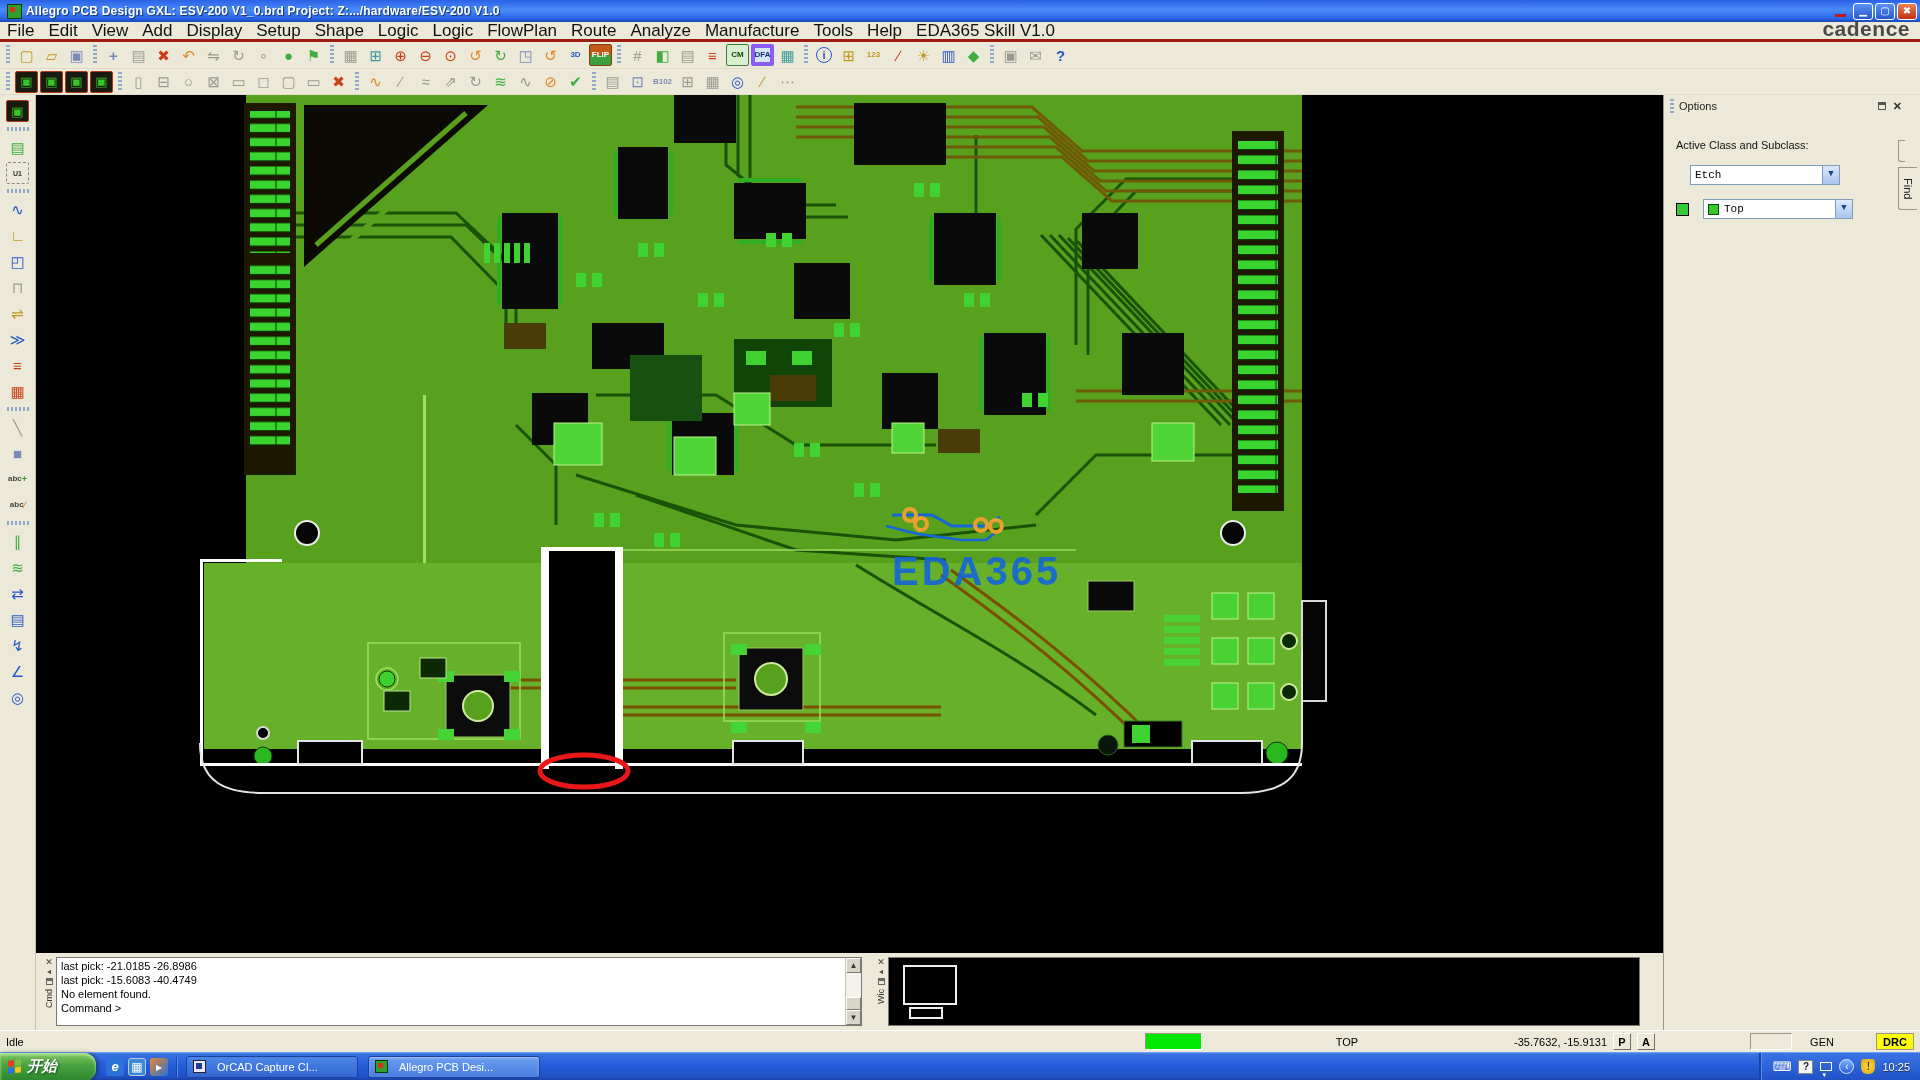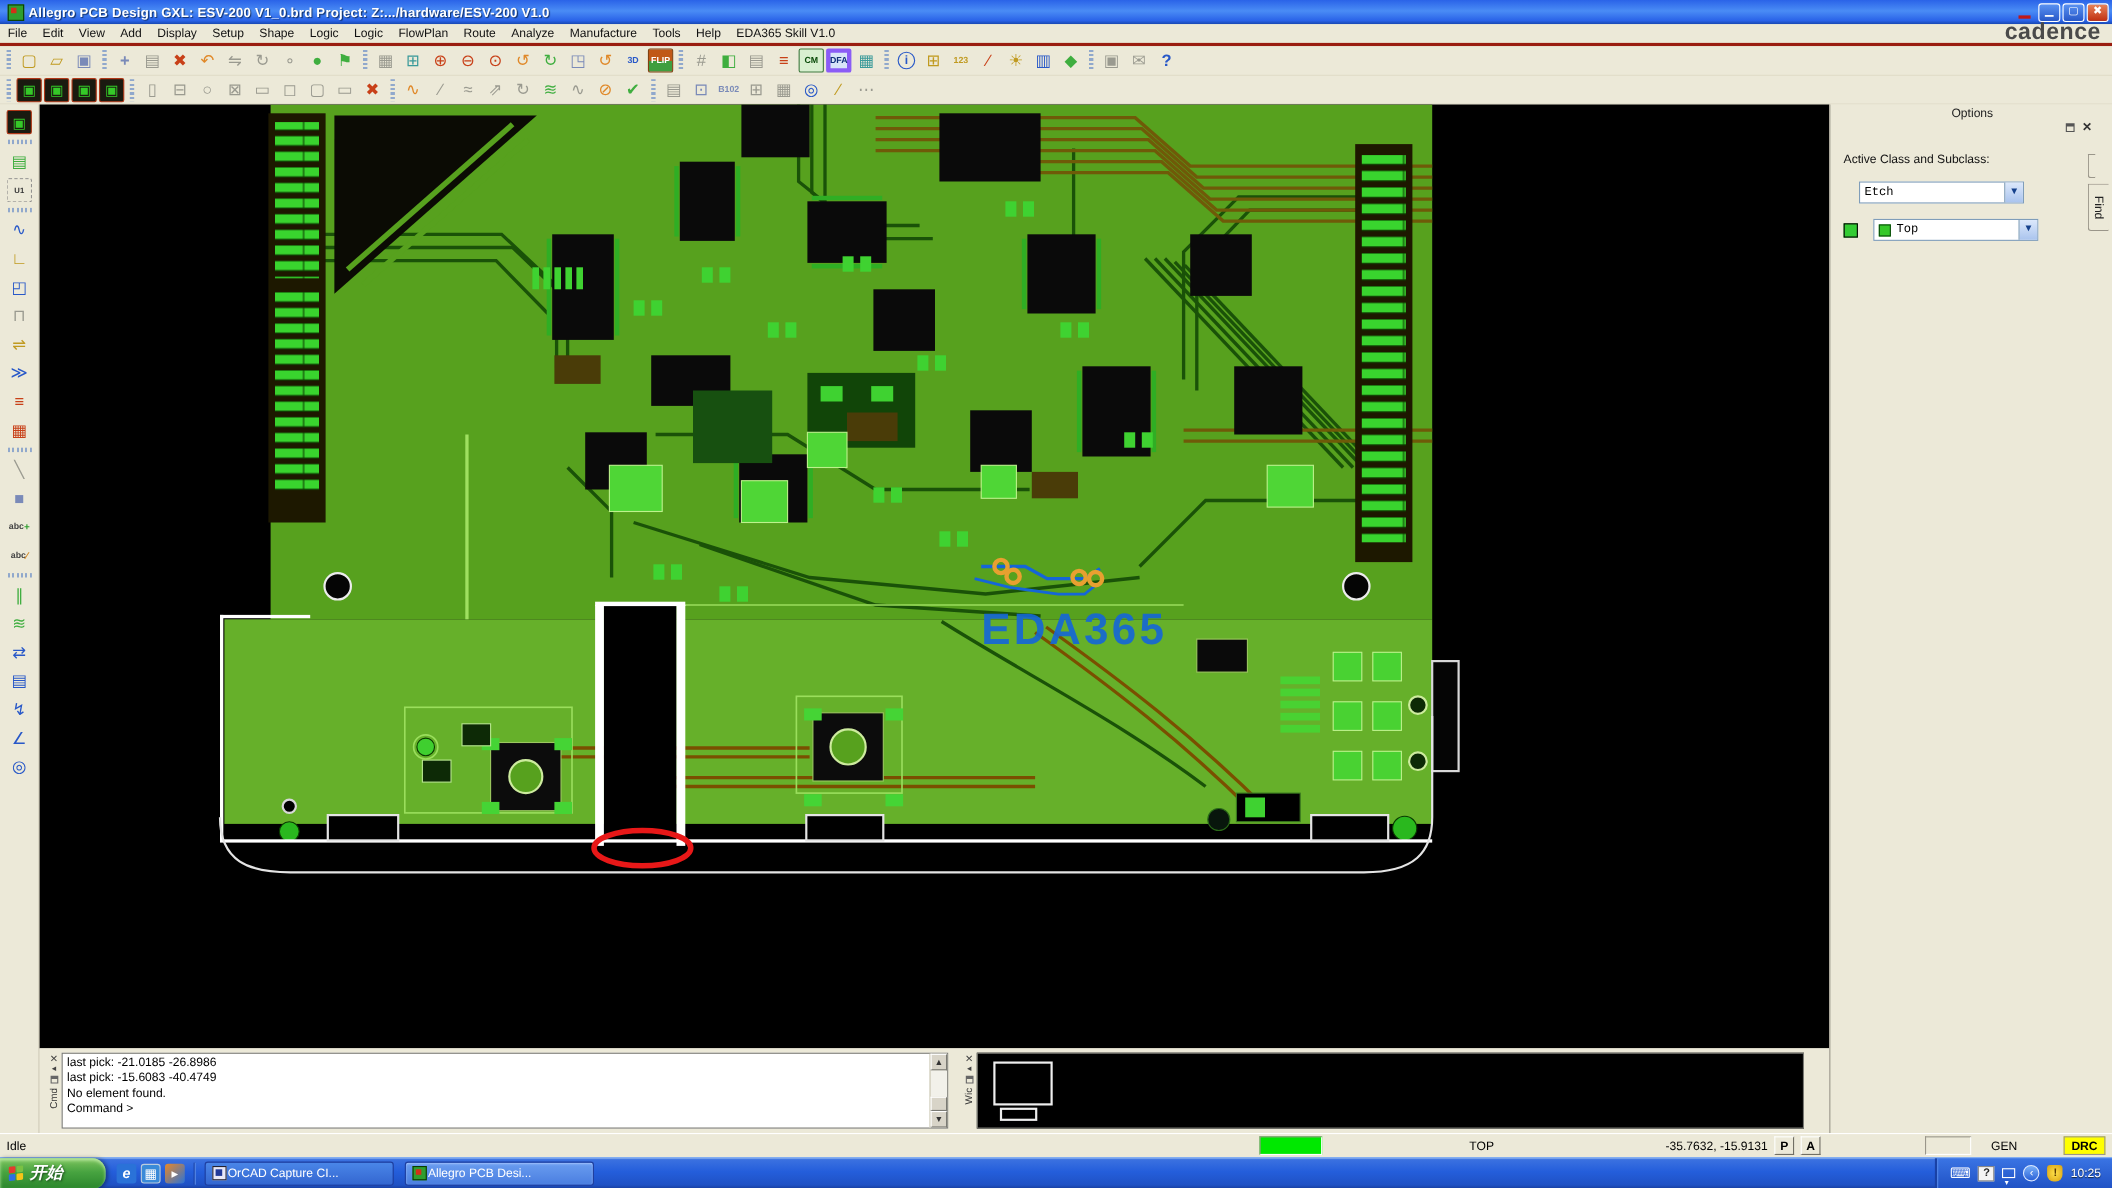--- a/index.html
+++ b/index.html
@@ -13,21 +13,21 @@
   .app-icon { width:15px; height:15px; margin:0 4px; background:#2f9e2f; border:1px solid #0a3a00; position:relative; }
   .app-icon::after { content:""; position:absolute; left:2px; top:2px; width:5px; height:5px; background:#d23018; }
   .title-text { color:#fff; font-size:12px; font-weight:bold; text-shadow:1px 1px 1px #10306a; letter-spacing:.2px; }
   .win-btns { margin-left:auto; display:flex; gap:2px; }
   .wbtn { width:20px; height:17px; border:1px solid #fff; border-radius:3px; color:#fff; font-size:10px; line-height:14px; text-align:center;
     background:linear-gradient(180deg,#5a92f2,#2858c8); }
   .wbtn.close { background:linear-gradient(180deg,#e8845a,#c03010); }
 
   
   .menubar { position:absolute; top:22px; left:0; width:1920px; height:17px; background:#ece9d8; display:flex; align-items:center; }
-  .mi { font-size:11px; color:#111; padding:1px 7px; cursor:default; }
+  .mi { font-size:17px; color:#111; padding:1px 7px; cursor:default; }
   .redline { position:absolute; top:39px; left:0; width:1920px; height:3px; background:#9a1d10; }
   .brand { position:absolute; top:17px; right:10px; font-size:21px; font-weight:bold; color:#4a4a4a; letter-spacing:.5px; z-index:6; }
   .brand .amac { position:relative; }
   .brand .amac::before { content:""; position:absolute; left:0; top:-3px; width:11px; height:3px; background:#c01818; }
 
   
   .tb1 { position:absolute; top:42px; left:0; width:1920px; height:27px; }
   .tb2 { position:absolute; top:69px; left:0; width:1920px; height:26px; }
   .tbar { background:#ece9d8; display:flex; align-items:center; padding-left:2px; border-bottom:1px solid #e0dcc8; }
   .grip { width:4px; height:20px; margin:0 4px; background:repeating-linear-gradient(180deg,#90a8cc 0 2px,transparent 2px 4px); }
@@ -68,21 +68,21 @@
   .scroll { width:16px; background:#f2f1ea; border-left:1px solid #c8c4b0; display:flex; flex-direction:column; }
   .sbtn { height:15px; background:#d8d4c8; border:1px solid #fff; border-right-color:#7a7a74; border-bottom-color:#7a7a74; font-size:8px; text-align:center; line-height:13px; color:#333; }
   .strack { flex:1; }
   .sthumb { height:13px; background:#d8d4c8; border:1px solid #fff; border-right-color:#7a7a74; border-bottom-color:#7a7a74; }
   .worldbox { width:752px; height:69px; background:#000; border:1px solid #7a7a74; position:relative; }
   .wrect1 { position:absolute; left:14px; top:7px; width:54px; height:40px; border:2px solid #eee; }
   .wrect2 { position:absolute; left:20px; top:49px; width:34px; height:12px; border:2px solid #eee; }
 
   
   .rpanel { position:absolute; top:95px; left:1663px; width:257px; height:935px; background:#ece9d8; border-left:1px solid #9a968a; }
-  .rp-header { display:flex; align-items:center; height:20px; padding:2px 4px 0 6px;flex-direction:column; }
+  .rp-header { display:flex; align-items:center; height:20px; padding:2px 4px 0 6px; }
   .rp-grip { width:4px; height:14px; margin-right:5px; background:repeating-linear-gradient(180deg,#90a8cc 0 2px,transparent 2px 4px); }
   .rp-title { font-size:11px; color:#222; }
   .rp-tools { margin-left:auto; display:flex; gap:7px; align-items:center; padding-right:14px; }
   .rp-pin { width:8px; height:8px; border:1px solid #555; border-top-width:3px; }
   .rp-x { font-size:11px; font-weight:bold; color:#333; }
   .rp-label { font-size:11px; color:#111; margin:24px 0 0 12px; }
   .combo-row { display:flex; align-items:center; margin:14px 0 0 12px;font-family:Liberation Mono, monospace; }
   .combo { width:150px; height:20px; background:#fff; border:1px solid #7f9db9; display:flex; align-items:center; font-size:11px; padding-left:4px; margin-left:14px; }
   .combo .val { flex:1; }
   .combo-btn { width:17px; height:18px; margin-left:auto; background:linear-gradient(180deg,#dce8fb,#aac4ee); border-left:1px solid #7f9db9; text-align:center; font-size:9px; line-height:17px; color:#16418c; }
@@ -117,21 +117,21 @@
   .f1{background:#e33b2e} .f2{background:#7ac143} .f3{background:#2e6fe3} .f4{background:#f5c518}
   .start-label { color:#fff; font-size:15px; font-weight:bold; font-style:italic; text-shadow:1px 1px 2px #1a4a1a; }
   .qlaunch { display:flex; align-items:center; gap:4px; margin-left:10px; }
   .ql { width:18px; height:18px; border-radius:3px; display:flex; align-items:center; justify-content:center; font-size:12px; color:#fff; }
   .ql-ie { background:#2a72d8; font-style:italic; font-weight:bold; font-size:13px; }
   .ql-desk { background:#3a8ad8; border:1px solid #bcd; }
   .ql-wmp { background:linear-gradient(135deg,#e88828,#2a72d8); }
   .tb-div { width:2px; height:20px; background:#1941a5; border-right:1px solid #5a90f0; margin:0 8px; }
   .taskbtn { width:172px; height:22px; margin-right:10px; border-radius:3px; border:1px solid #1f3f9f;
     background:linear-gradient(180deg,#4a86e8,#3366d0); color:#fff; font-size:11px;
-    display:flex; align-items:center; gap:1px; padding:0 6px; white-space:nowrap; overflow:hidden; }
+    display:flex; align-items:center; gap:11px; padding:0 6px; white-space:nowrap; overflow:hidden; }
   .taskbtn.active { background:linear-gradient(180deg,#6a9df0,#4a7ee0); box-shadow:inset 0 1px 2px #aac8ff; }
   .tico { width:13px; height:13px; flex:none; }
   .tico.orcad { background:#e8e8f8; border:1px solid #223; position:relative; }
   .tico.orcad::after { content:""; position:absolute; left:2px; top:2px; width:6px; height:6px; background:#223a9a; }
   .tico.allegro { background:#2f9e2f; border:1px solid #0a3a00; position:relative; }
   .tico.allegro::after { content:""; position:absolute; left:2px; top:2px; width:5px; height:5px; background:#d23018; }
   .tray { margin-left:auto; height:28px; display:flex; align-items:center; gap:7px; padding:0 10px 0 12px;
     background:linear-gradient(180deg,#3a74e4,#1f51c4); border-left:2px solid #1941a5; box-shadow:inset 1px 0 0 #5a90f0; }
   .tr-ic { color:#fff; font-size:13px; line-height:1; }
   .tr-box { width:15px; height:14px; background:#f4f4f4; color:#222; font-size:10px; font-weight:bold; display:flex; align-items:center; justify-content:center; border:1px solid #888; }

